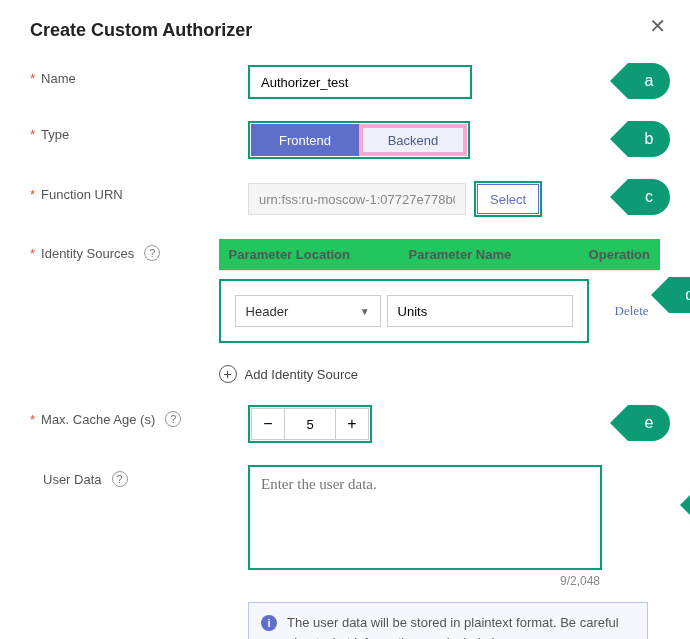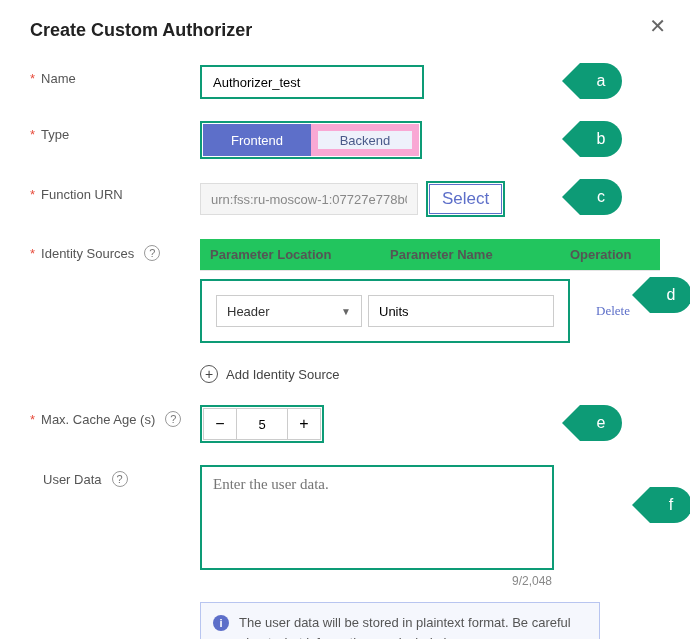--- a/index.html
+++ b/index.html
@@ -5,29 +5,29 @@
 * { box-sizing: border-box; margin: 0; padding: 0; }
 body { font-family: Arial, sans-serif; font-size: 13px; color: #333; background: #fff; width: 690px; }
 .dialog { padding: 20px 30px 30px 30px; position: relative; }
 .close { position: absolute; top: 14px; right: 24px; font-size: 20px; color: #666; cursor: pointer; }
 h2 { font-size: 18px; font-weight: 600; margin-bottom: 24px; color: #222; }
 .form-row { display: flex; align-items: flex-start; margin-bottom: 22px; }
 .label-col { width: 170px; padding-top: 6px; display: flex; align-items: center; gap: 6px; }
 .req { color: #e74c3c; font-size: 13px; }
 .label-text { color: #555; font-size: 13px; }
 .help-icon { display: inline-flex; align-items: center; justify-content: center; width: 16px; height: 16px; border: 1px solid #999; border-radius: 50%; font-size: 11px; color: #777; margin-left: 4px; }
-.field-col { flex: 1; position: relative; }
+.field-col { flex: 1; position: relative; margin-left: 48px; }
 .hl { border: 2px solid #0d9b76; }
 .text-input { width: 222px; height: 32px; padding: 0 10px; border: 1px solid #ccc; font-size: 13px; outline: none; }
 .toggle-group { display: inline-flex; height: 32px; }
-.toggle-btn { width: 108px; border: 7px solid #f9a8d4; background: #eef1fb; color: #4a5a8a; font-size: 13px; cursor: pointer; }
+.toggle-btn { width: 108px; border: 4px solid #f9a8d4; background: #eef1fb; color: #4a5a8a; font-size: 13px; cursor: pointer; }
 .toggle-btn.active { background: #5d6fc9; color: #fff; border-color: #5d6fc9; }
 .urn-row { display: flex; align-items: center; gap: 8px; }
 .urn-input { width: 218px; height: 32px; padding: 0 10px; border: 1px solid #ddd; background: #f5f5f5; color: #888; font-size: 13px; }
-.select-btn { height: 30px; padding: 0 12px; border: 1px solid #5d6fc9; background: #fff; color: #5d6fc9; font-size: 17px; cursor: pointer; }
+.select-btn { height: 30px; padding: 0 12px; border: 1px solid #5d6fc9; background: #fff; color: #5d6fc9; font-size: 13px; cursor: pointer; }
 .table-head { display: flex; background: #22c55e; border-bottom: 1px solid #e5e5e5; padding: 8px 10px; font-size: 13px; color: #555; font-weight: 600; }
 .col-loc { width: 180px; }
 .col-name { width: 180px; }
 .col-op { flex: 1; }
 .table-row { display: flex; align-items: center; padding: 8px 0; gap: 6px; }
 .select-box { width: 146px; height: 32px; border: 1px solid #ccc; padding: 0 10px; display: flex; align-items: center; justify-content: space-between; font-size: 13px; background: #fff; }
 .chev { font-size: 10px; color: #666; }
 .param-input { width: 186px; height: 32px; border: 1px solid #ccc; padding: 0 10px; font-size: 13px; outline: none; }
 .delete-link { color: #5d6fc9; margin-left: 20px; cursor: pointer; font-size: 13px; font-family: Liberation Serif, serif; }
 .add-row { display: flex; align-items: center; gap: 8px; margin-top: 14px; color: #444; font-size: 13px; cursor: pointer; }

